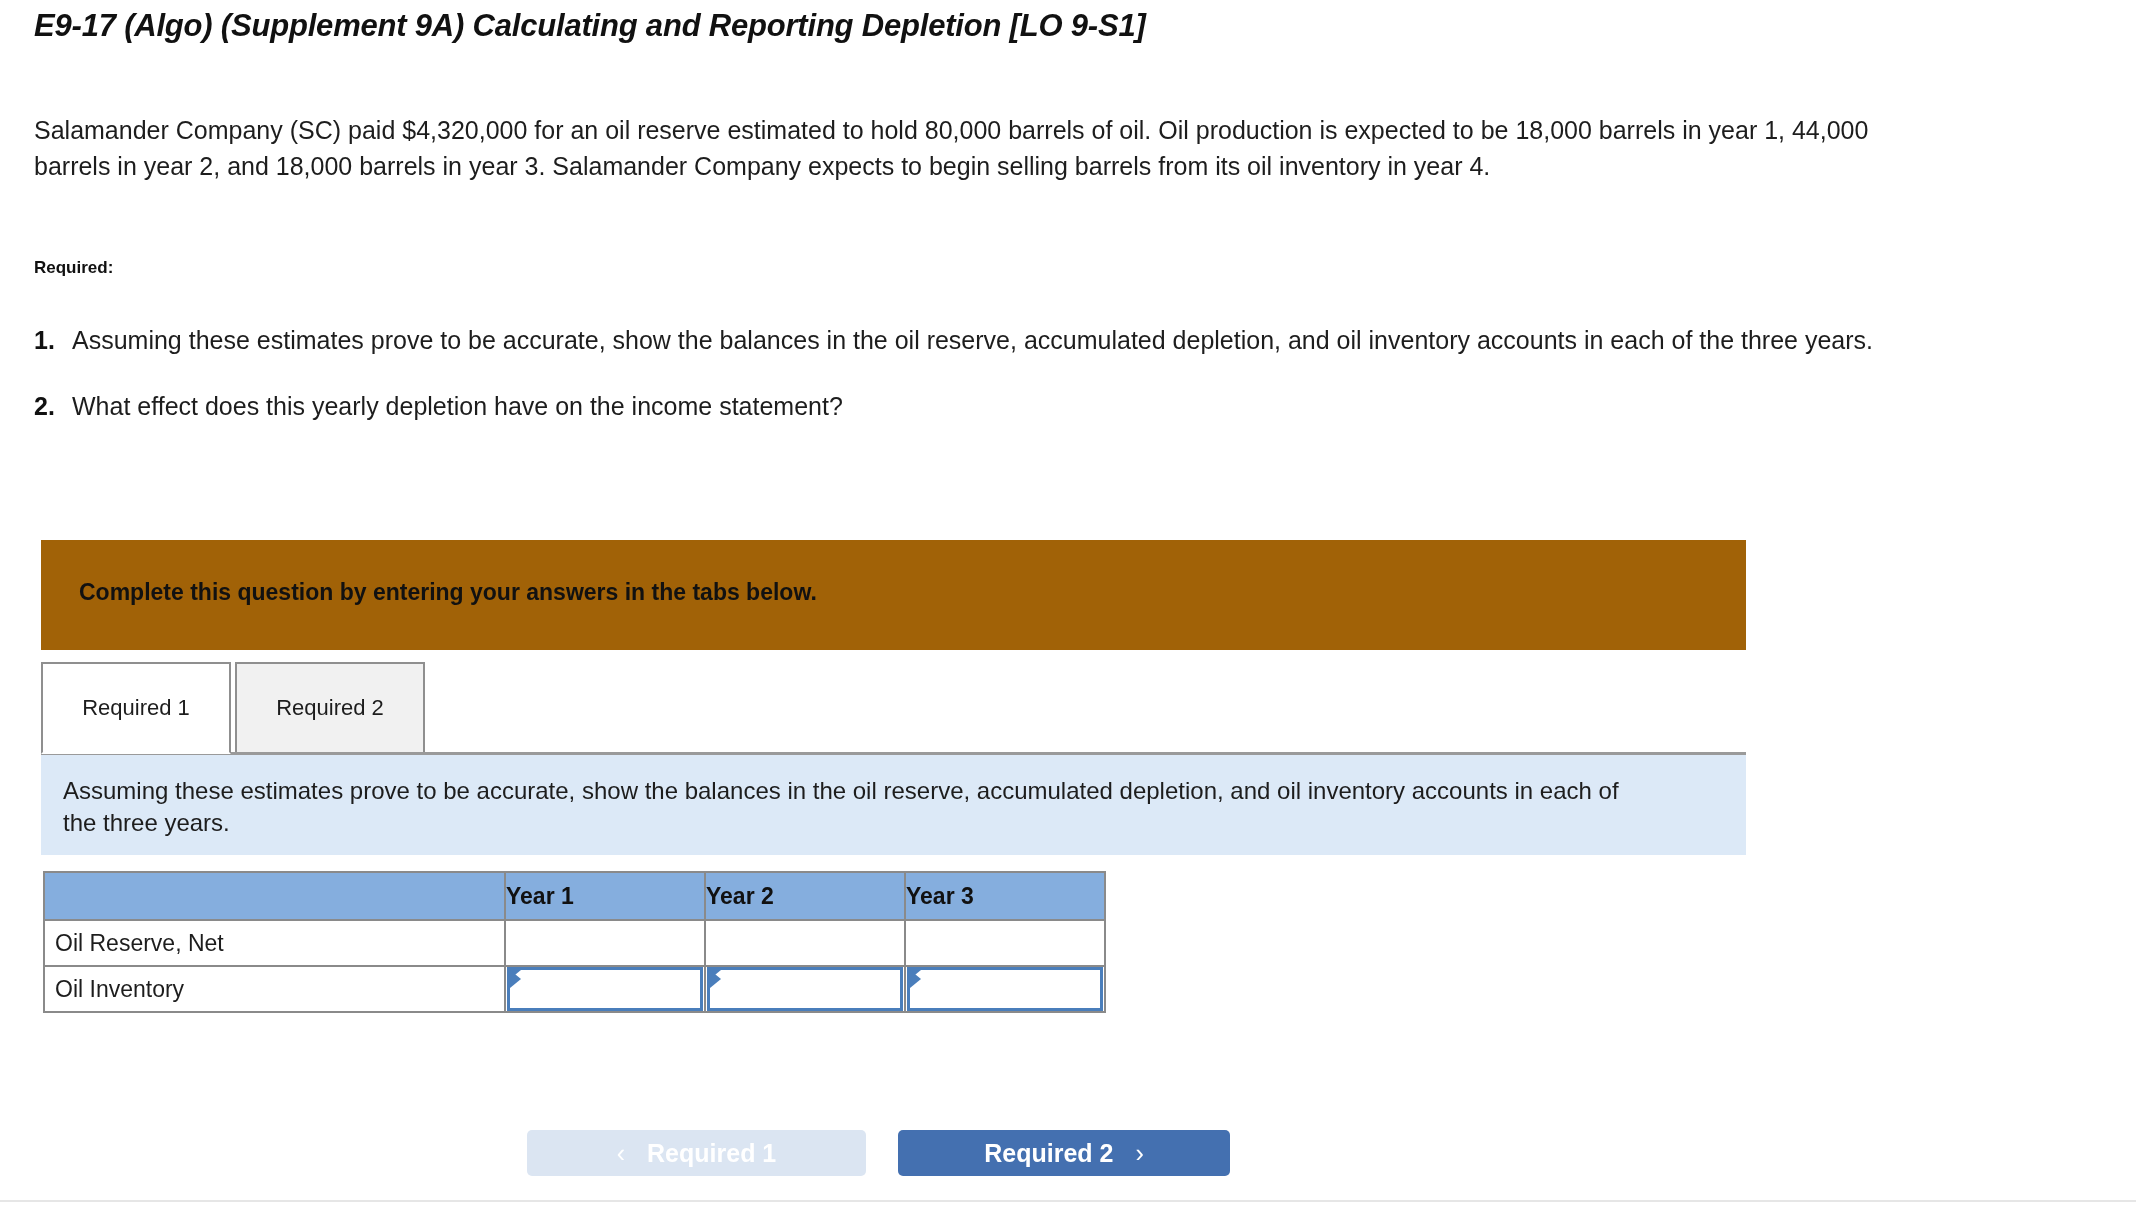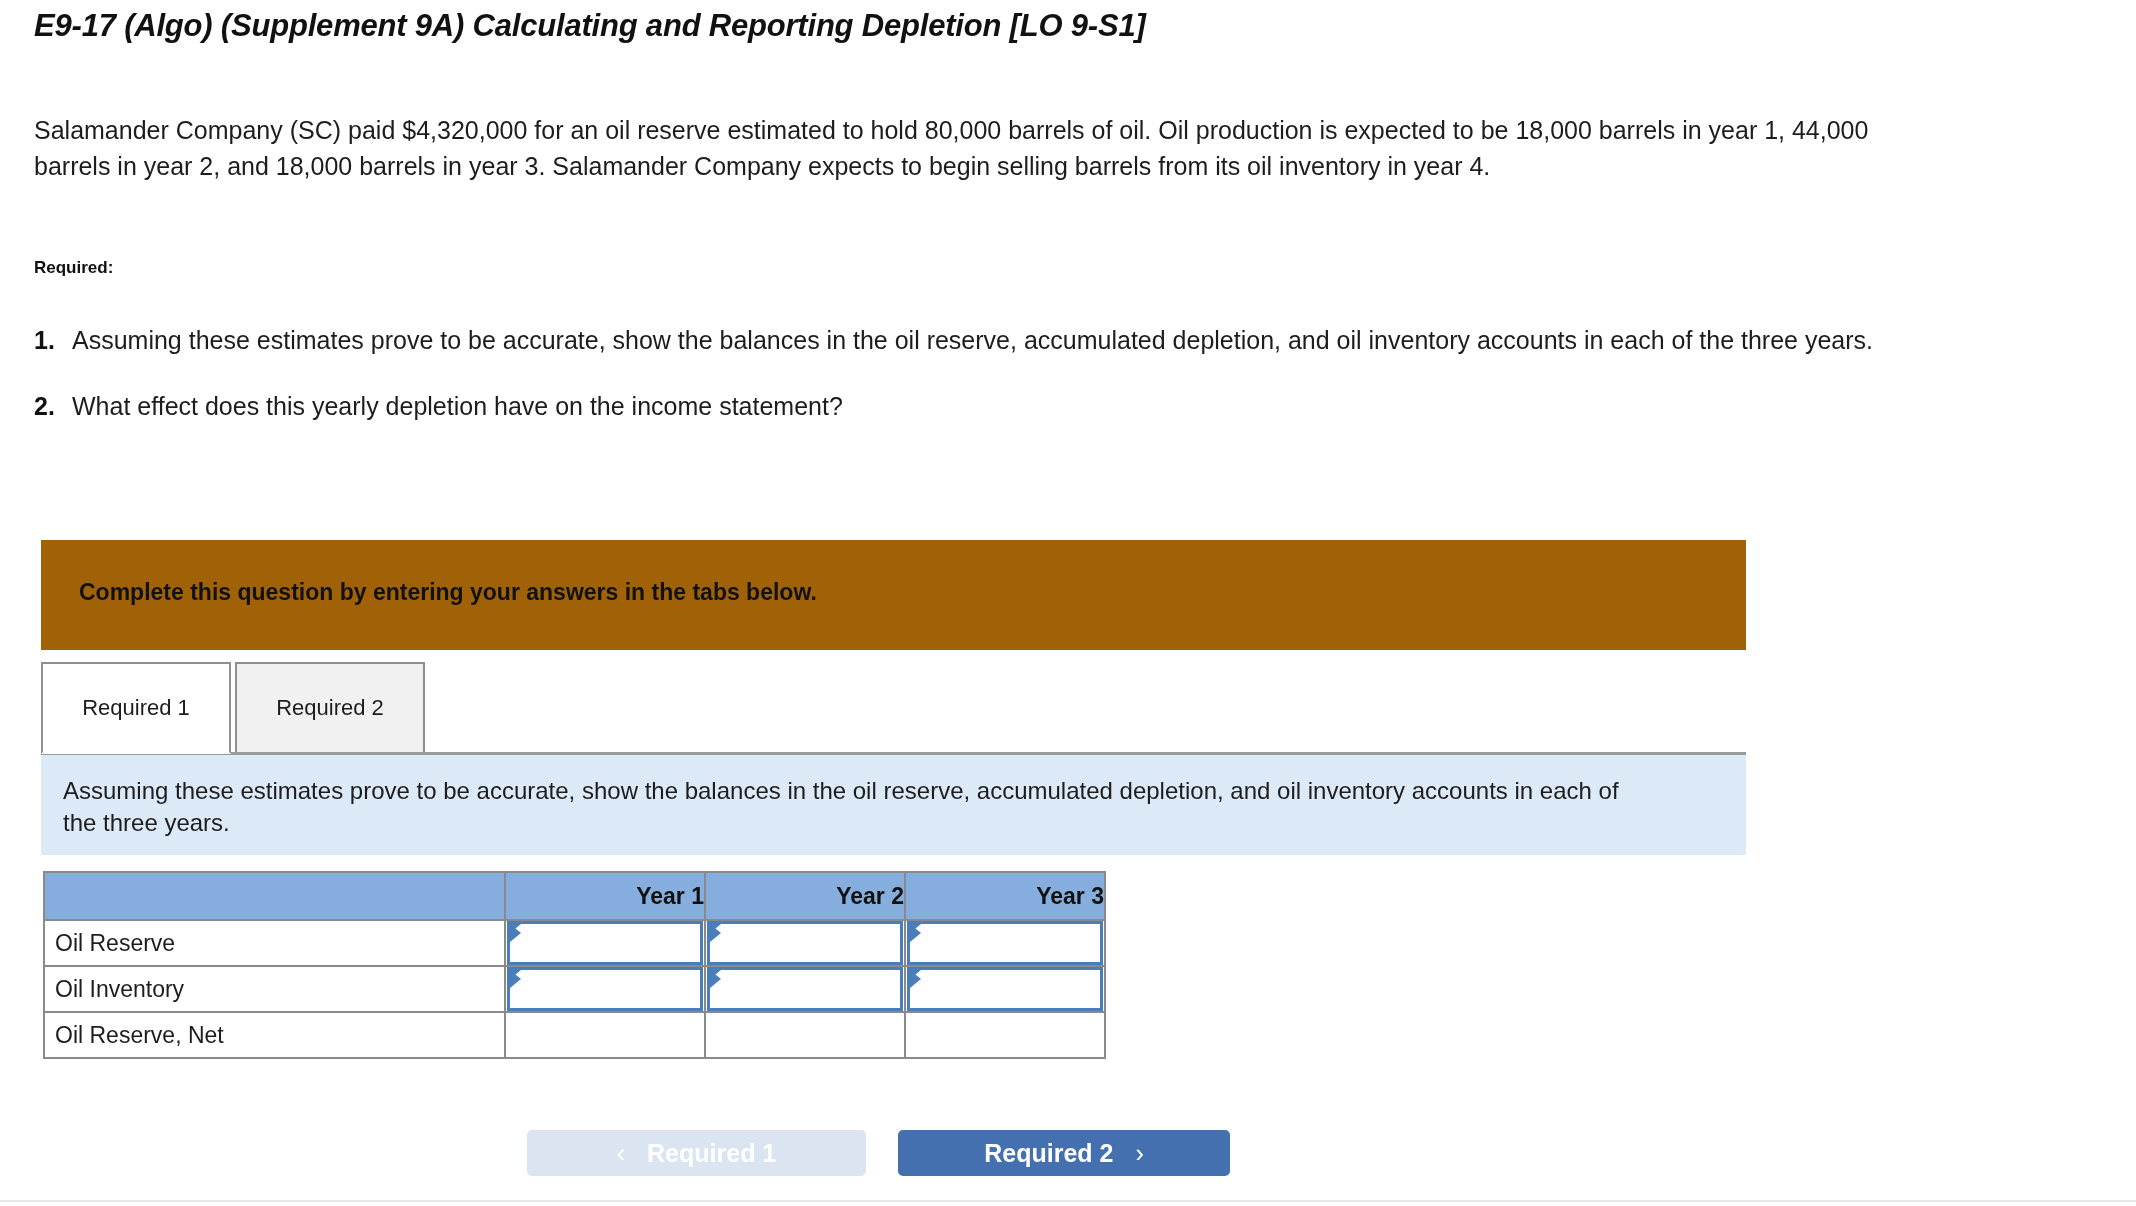--- a/index.html
+++ b/index.html
@@ -165,21 +165,21 @@
   }
   .answer-table .col-label  { width: 461px; }
   .answer-table .col-year   { width: 200px; }
 
   .answer-table thead th {
     background: #85aede;
     height: 48px;
     font-size: 23px;
     font-weight: bold;
     color: #111111;
-    text-align: right;
+    text-align: left;
   }
   .answer-table thead th.corner { background: #85aede; }
 
   .answer-table tbody td.rowlabel {
     height: 46px;
     font-size: 23px;
     color: #1d1d1d;
     text-align: left;
     padding-left: 10px;
     background: #ffffff;
@@ -321,66 +321,48 @@
   <thead>
     <tr>
       <th class="corner"></th>
       <th>Year 1</th>
       <th>Year 2</th>
       <th>Year 3</th>
     </tr>
   </thead>
   <tbody>
 
+
+
     <tr>
-      <td class="rowlabel">Oil Reserve</td>
-      <td class="cell">
-        <div class="inputbox">
-          <span class="flag"></span>
-        </div>
-      </td>
-      <td class="cell">
-        <div class="inputbox">
-          <span class="flag"></span>
-        </div>
-      </td>
-      <td class="cell">
-        <div class="inputbox">
-          <span class="flag"></span>
-        </div>
-      </td>
+      <td class="rowlabel">Oil Reserve, Net</td>
+      <td class="cell"></td>
+      <td class="cell"></td>
+      <td class="cell"></td>
     </tr>
-
 
     <tr>
       <td class="rowlabel">Oil Inventory</td>
       <td class="cell">
         <div class="inputbox">
           <span class="flag"></span>
         </div>
       </td>
       <td class="cell">
         <div class="inputbox">
           <span class="flag"></span>
         </div>
       </td>
       <td class="cell">
         <div class="inputbox">
           <span class="flag"></span>
         </div>
       </td>
     </tr>
 
-    <tr>
-      <td class="rowlabel">Oil Reserve, Net</td>
-      <td class="cell"></td>
-      <td class="cell"></td>
-      <td class="cell"></td>
-    </tr>
-
   </tbody>
 </table>
 
 <div class="nav-buttons">
   <button class="navbtn navbtn-prev">
     <span class="chev">‹</span>
     <span>Required 1</span>
   </button>
   <button class="navbtn navbtn-next">
     <span>Required 2</span>

